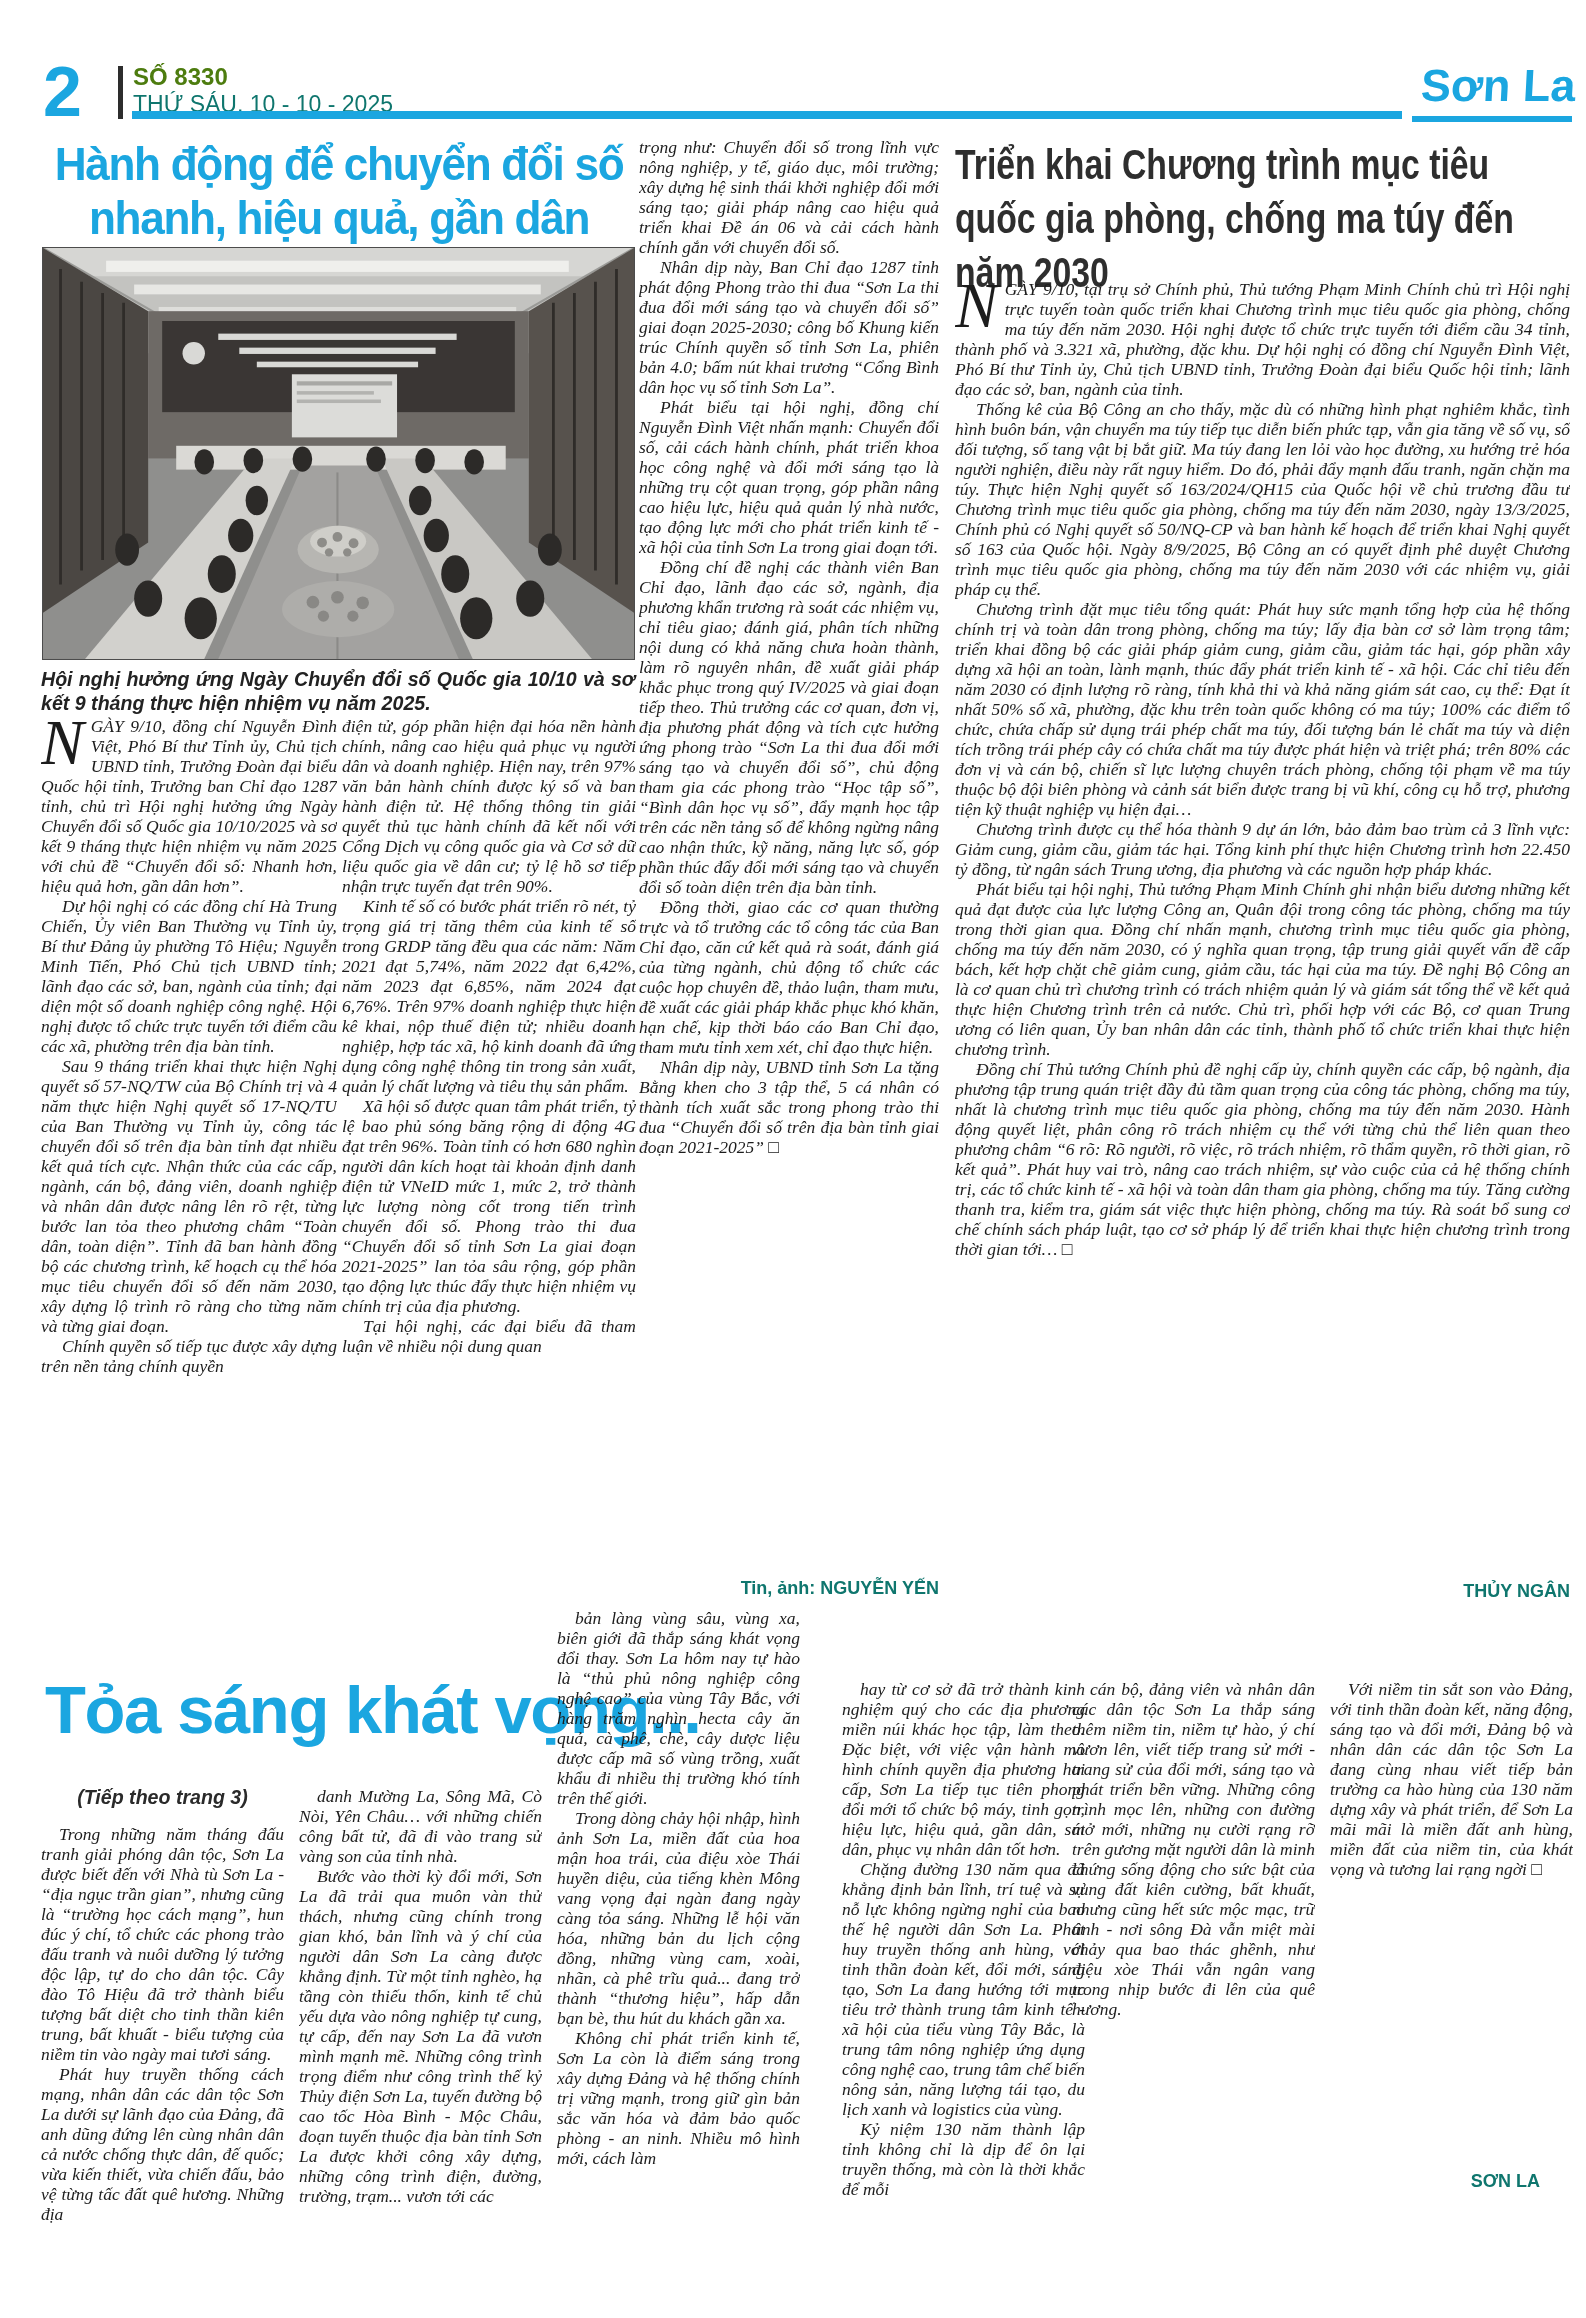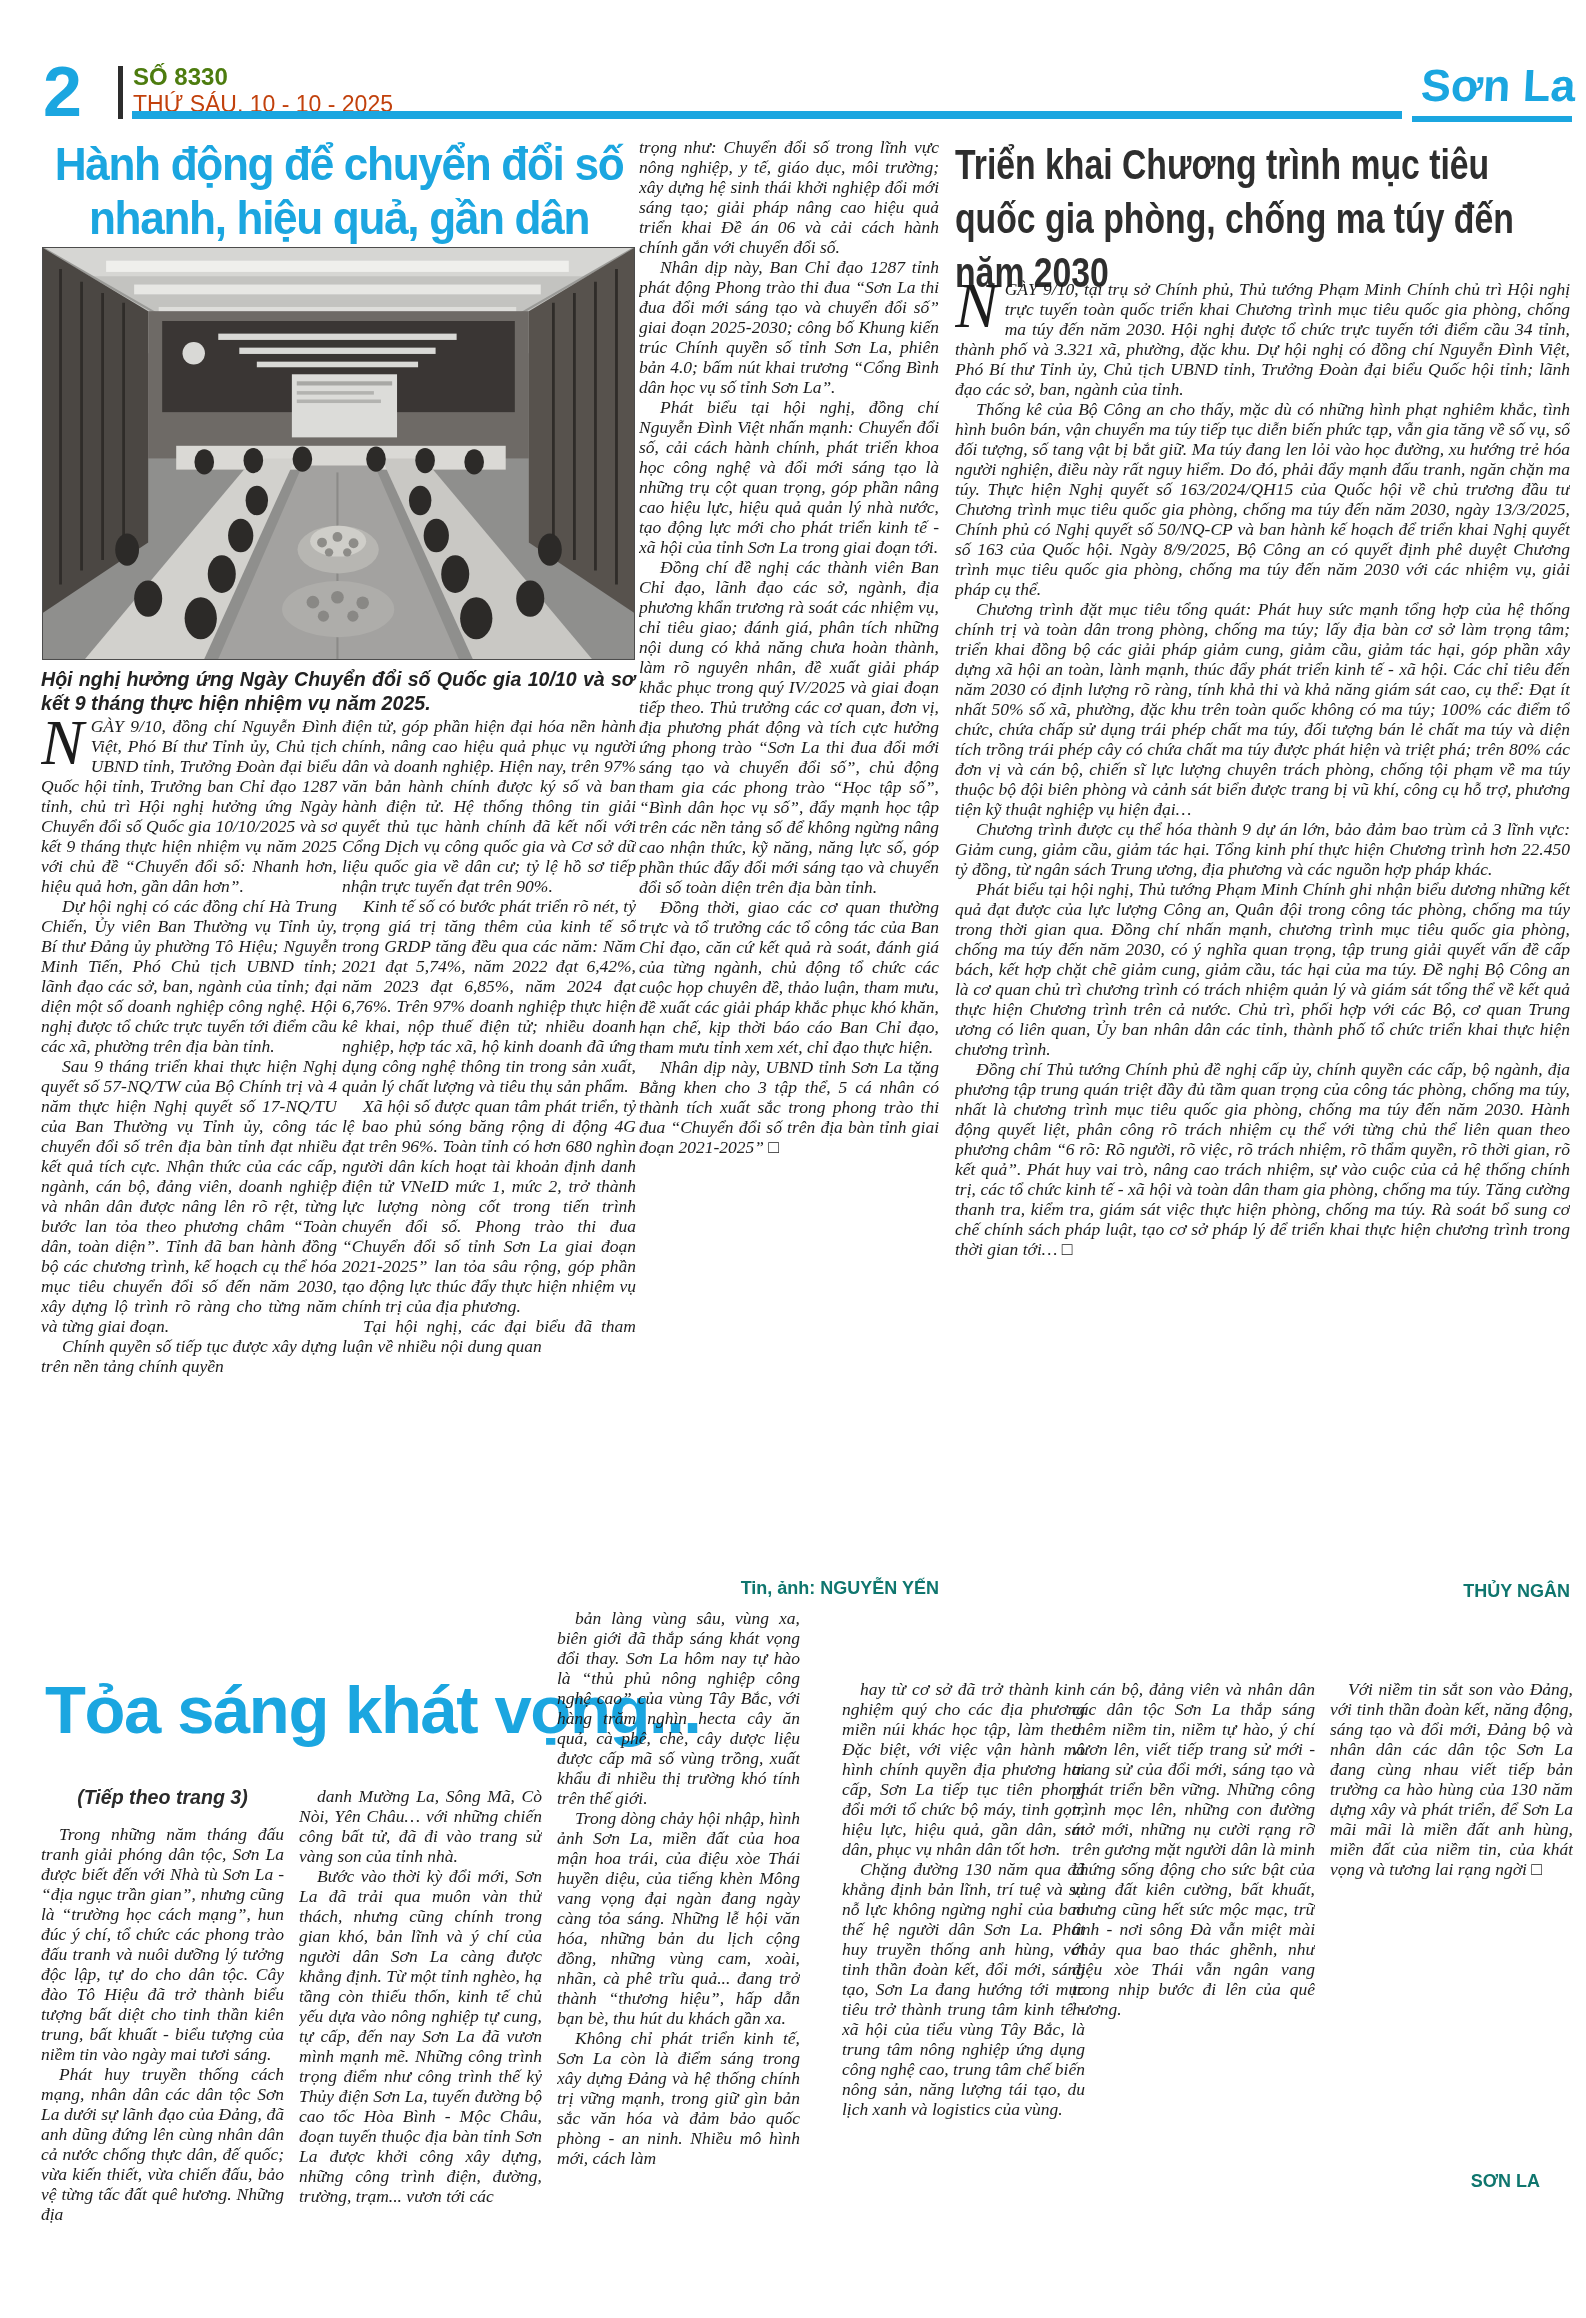--- a/index.html
+++ b/index.html
@@ -4,21 +4,21 @@
 <style>
   html,body{margin:0;padding:0;background:#e9e9e7;}
   .page{position:relative;width:1587px;height:2319px;background:#ffffff;margin:0 auto;
         font-family:"Liberation Serif",serif;color:#1c1c1c;overflow:hidden;}
   .abs{position:absolute;}
 
   
   .pagenum{font-family:"Liberation Sans",sans-serif;font-weight:bold;font-size:70px;line-height:56px;color:#1ba6e0;}
   .hdr-bar{width:4.9px;background:#2d2d2d;}
   .issue{font-family:"Liberation Sans",sans-serif;font-weight:bold;font-size:24px;line-height:25px;color:#4d7c0f;}
-  .dateline{font-family:"Liberation Sans",sans-serif;font-size:23px;line-height:28px;color:#c2410c;}
+  .dateline{font-family:"Liberation Sans",sans-serif;font-size:23px;line-height:28px;color:#0f766e;}
   .rule-cyan{background:#1ba6e0;}
   .masthead{font-family:"Liberation Sans",sans-serif;font-weight:bold;font-size:45px;color:#1ba6e0;
             transform:skewX(-3deg);letter-spacing:0px;}
 
   
   .title-cyan{font-family:"Liberation Sans",sans-serif;font-weight:bold;color:#1ba6e0;
               font-size:46px;line-height:54px;text-align:center;letter-spacing:-1.4px;
               transform:scaleX(.96);transform-origin:center top;}
   .title-dark-wrap{width:785px;transform:scaleX(.785);transform-origin:left top;}
   .title-dark{font-family:"Liberation Sans",sans-serif;font-weight:bold;color:#2e2e2e;
@@ -201,20 +201,21 @@
     <div class="col" style="height:613px;">
         <p class="p-cont">bản làng vùng sâu, vùng xa, biên giới đã thắp sáng khát vọng đổi thay. Sơn La hôm nay tự hào là “thủ phủ nông nghiệp công nghệ cao” của vùng Tây Bắc, với hàng trăm nghìn hecta cây ăn quả, cà phê, chè, cây dược liệu được cấp mã số vùng trồng, xuất khẩu đi nhiều thị trường khó tính trên thế giới.</p>
         <p>Trong dòng chảy hội nhập, hình ảnh Sơn La, miền đất của hoa mận hoa trái, của điệu xòe Thái huyền diệu, của tiếng khèn Mông vang vọng đại ngàn đang ngày càng tỏa sáng. Những lễ hội văn hóa, những bản du lịch cộng đồng, những vùng cam, xoài, nhãn, cà phê trĩu quả... đang trở thành “thương hiệu”, hấp dẫn bạn bè, thu hút du khách gần xa.</p>
         <p>Không chỉ phát triển kinh tế, Sơn La còn là điểm sáng trong xây dựng Đảng và hệ thống chính trị vững mạnh, trong giữ gìn bản sắc văn hóa và đảm bảo quốc phòng - an ninh. Nhiều mô hình mới, cách làm</p>
       </div>
   </div>
   <div class="abs ital" style="left:814px;top:1679px;width:243px;margin-left:28px;">
     <div class="col" style="height:613px;">
         <p class="p-cont">hay từ cơ sở đã trở thành kinh nghiệm quý cho các địa phương miền núi khác học tập, làm theo. Đặc biệt, với việc vận hành mô hình chính quyền địa phương hai cấp, Sơn La tiếp tục tiên phong đổi mới tổ chức bộ máy, tinh gọn, hiệu lực, hiệu quả, gần dân, sát dân, phục vụ nhân dân tốt hơn.</p>
         <p>Chặng đường 130 năm qua đã khẳng định bản lĩnh, trí tuệ và sự nỗ lực không ngừng nghỉ của bao thế hệ người dân Sơn La. Phát huy truyền thống anh hùng, với tinh thần đoàn kết, đổi mới, sáng tạo, Sơn La đang hướng tới mục tiêu trở thành trung tâm kinh tế - xã hội của tiểu vùng Tây Bắc, là trung tâm nông nghiệp ứng dụng công nghệ cao, trung tâm chế biến nông sản, năng lượng tái tạo, du lịch xanh và logistics của vùng.</p>
+        <p>Kỷ niệm 130 năm thành lập tỉnh không chỉ là dịp để ôn lại truyền thống, mà còn là thời khắc để mỗi</p>
       </div>
   </div>
   <div class="abs ital" style="left:1072px;top:1679px;width:243px;">
     <div class="col" style="height:613px;">
         <p class="p-cont">cán bộ, đảng viên và nhân dân các dân tộc Sơn La thắp sáng thêm niềm tin, niềm tự hào, ý chí vươn lên, viết tiếp trang sử mới - trang sử của đổi mới, sáng tạo và phát triển bền vững. Những công trình mọc lên, những con đường mở mới, những nụ cười rạng rỡ trên gương mặt người dân là minh chứng sống động cho sức bật của vùng đất kiên cường, bất khuất, nhưng cũng hết sức mộc mạc, trữ tình - nơi sông Đà vẫn miệt mài chảy qua bao thác ghềnh, như điệu xòe Thái vẫn ngân vang trong nhịp bước đi lên của quê hương.</p>
       </div>
   </div>
   <div class="abs ital" style="left:1330px;top:1679px;width:243px;">
     <div class="col" style="height:491px;">
         <p>Với niềm tin sắt son vào Đảng, với tinh thần đoàn kết, năng động, sáng tạo và đổi mới, Đảng bộ và nhân dân các dân tộc Sơn La đang cùng nhau viết tiếp bản trường ca hào hùng của 130 năm dựng xây và phát triển, để Sơn La mãi mãi là miền đất anh hùng, miền đất của niềm tin, của khát vọng và tương lai rạng ngời □</p>

